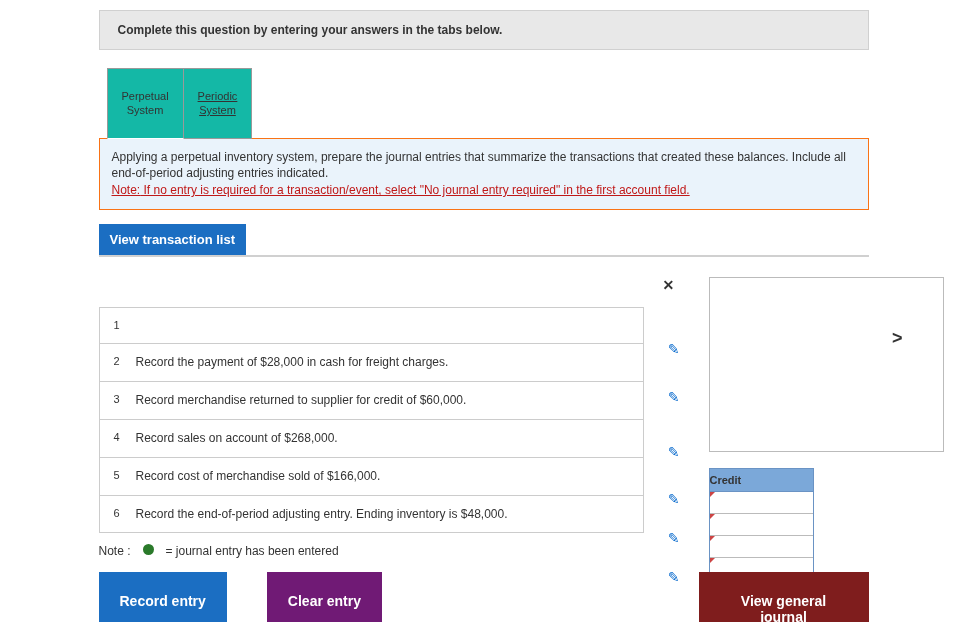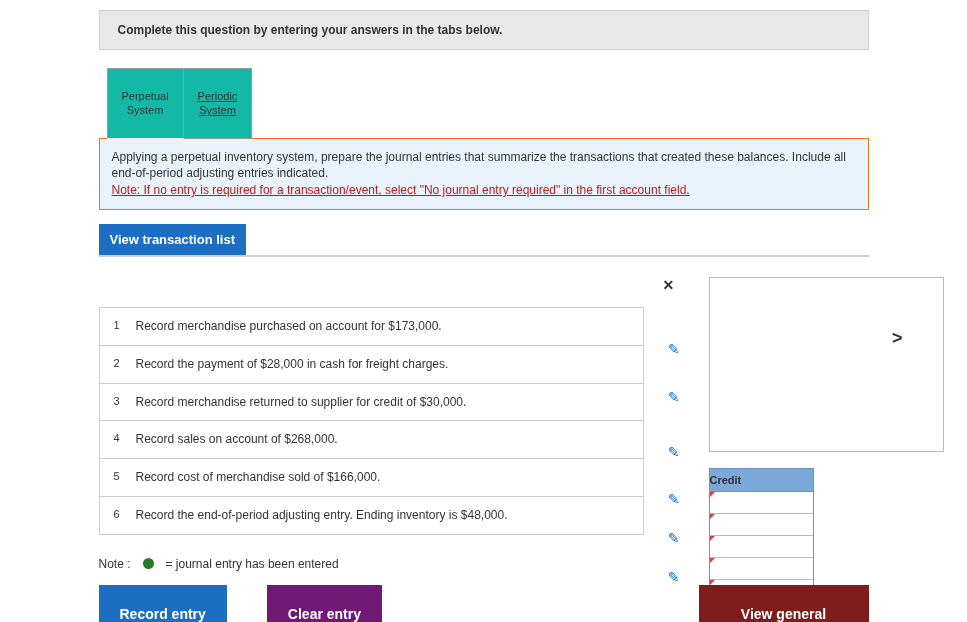--- a/index.html
+++ b/index.html
@@ -35,21 +35,21 @@
     .entry-top-box { border: 1px solid #bbb; height: 175px; width: 235px; background: #fff; position: relative; }
     .arrow-right-icon { position: absolute; right: 40px; top: 50px; font-weight: bold; font-size: 18px; cursor: pointer;}
     
     .credit-header { background: #7ba8d9; border: 1px solid #6a93c4; padding: 5px 0; font-weight: bold; font-size: 11px; display: inline-block; width: 105px; margin-top: 8px; text-align: left;}
     .credit-cells { border: 1px solid #6a93c4; border-top: none; width: 105px; }
     .credit-cell { height: 22px; border-bottom: 1px solid #bbb; background: #fff; }
     .credit-cell:last-child { border-bottom: none; }
     .corner-mark { position: relative; }
     .corner-mark::before { content: ''; position: absolute; left: 0; top: 0; width: 0; height: 0; border-left: 5px solid #c44; border-bottom: 5px solid transparent; }
     
-    .note-row { margin-top: 22px; font-size: 12px; display: flex; align-items: center; gap: 12px; }
+    .note-row { margin-top: 11px; font-size: 12px; display: flex; gap: 12px; }
     .dot { width: 11px; height: 11px; border-radius: 50%; background: #2a7a2a; display: inline-block; }
     
     .bottom-buttons { margin-top: 14px; display: flex; gap: 40px; }
     .btn { padding: 20px 20px; font-size: 14px; font-weight: bold; cursor: pointer; border: 1px solid transparent; color: #fff; }
     .btn-record { background: #1b6ec2; }
     .btn-clear { background: #701a75; }
     .btn-vgj { background: #7f1d1d; position: absolute; left: 600px; }
     
     .edit-cell{height:41px; display:flex; align-items:center; justify-content:center;}
   </style>
@@ -78,29 +78,28 @@
   </div>
 
   <button class="view-link-btn">View transaction list</button>
 
   <div class="work-area">
 
     <div class="trans-list-wrapper">
     <div class="trans-list">
       <div class="trans-item">
         <div class="trans-num">1</div>
-        <div class="trans-text">Record merchandise purchased on account for $173,000.</div>
       </div>
       <div class="trans-item">
         <div class="trans-num">2</div>
         <div class="trans-text">Record the payment of $28,000 in cash for freight charges.</div>
       </div>
       <div class="trans-item">
         <div class="trans-num">3</div>
-        <div class="trans-text">Record merchandise returned to supplier for credit of $30,000.</div>
+        <div class="trans-text">Record merchandise returned to supplier for credit of $60,000.</div>
       </div>
       <div class="trans-item">
         <div class="trans-num">4</div>
         <div class="trans-text">Record sales on account of $268,000.</div>
       </div>
       <div class="trans-item">
         <div class="trans-num">5</div>
         <div class="trans-text">Record cost of merchandise sold of $166,000.</div>
       </div>
       <div class="trans-item" style="border-bottom:none;">

